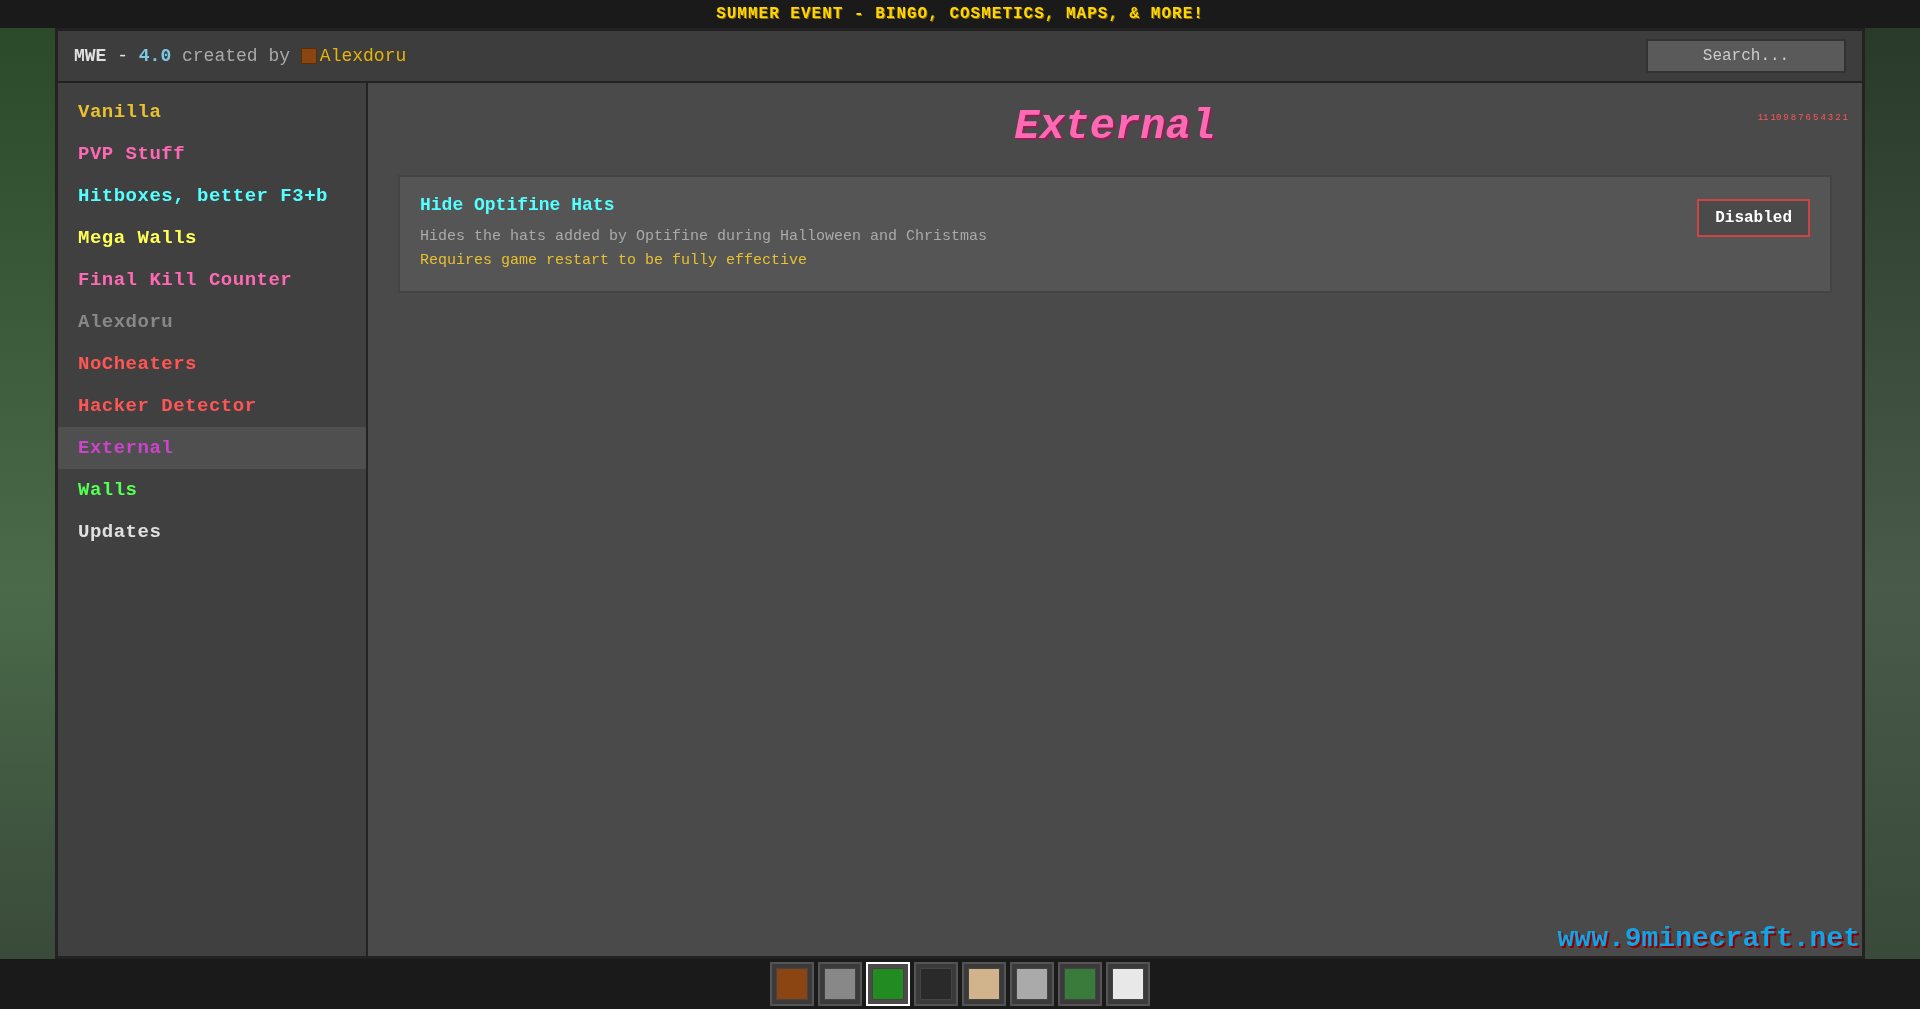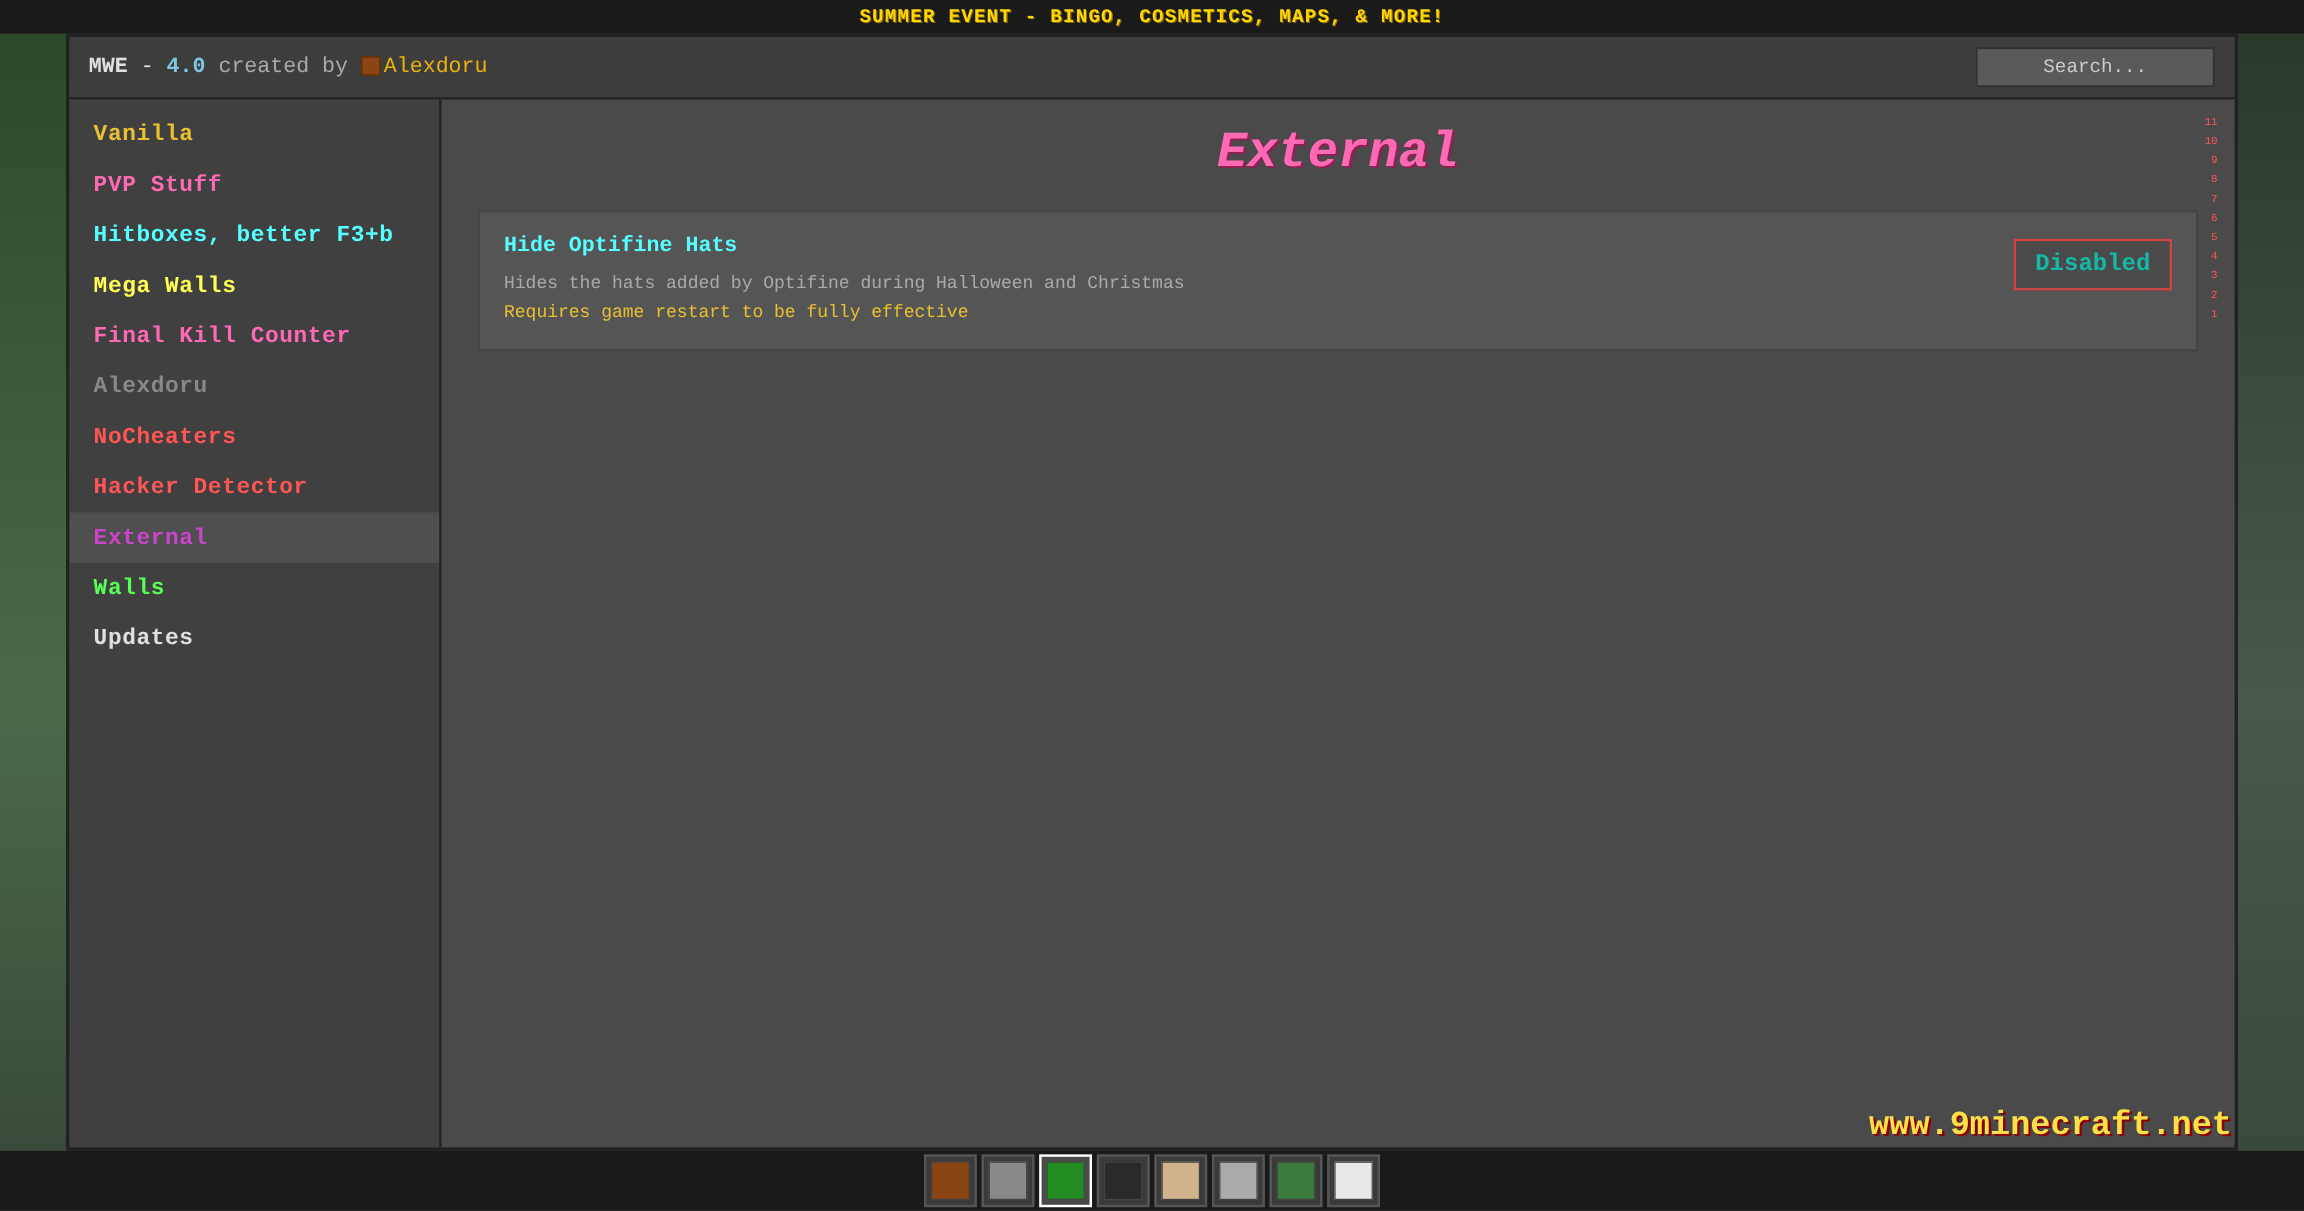--- a/index.html
+++ b/index.html
@@ -216,38 +216,38 @@
     }
 
     .setting-description .line2 {
       color: #e8c030;
       font-family: Liberation Mono, monospace;
     }
 
     .setting-toggle {
       background: #4a4a4a;
       border: 2px solid #CC4444;
-      color: #14b8a6;
-      font-size: 20px;
+      color: #ffffff;
+      font-size: 16px;
       padding: 8px 16px;
       cursor: pointer;
       font-family: 'Courier New', monospace;
       font-weight: bold;
       min-width: 110px;
       text-align: center;
       margin-left: 20px;
       margin-top: 4px;
     }
 
     .scrollbar-numbers {
       position: absolute;
       right: 14px;
-      top: 64px;
-      display: flex;
-      flex-direction: column;
+      top: 80px;
+      display: flex;
+      flex-direction: row;
       gap: 2px;
     }
 
     .scroll-num {
       font-size: 9px;
       color: #FF5555;
       font-family: 'Courier New', monospace;
       text-align: right;
       line-height: 14px;
     }
@@ -300,21 +300,21 @@
     .slot-leaf { background: #3a7a3a; }
     .slot-feather { background: #e8e8e8; }
 
     
     .watermark {
       position: absolute;
       bottom: 55px;
       right: 60px;
       font-size: 28px;
       font-weight: bold;
-      color: #fde047;
+      color: #0ea5e9;
       font-family: 'Courier New', monospace;
       text-shadow: 2px 2px 0 #8B0000;
       z-index: 20;
     }
 
     
     .side-left-deco {
       position: absolute;
       left: 0;
       top: 28px;

